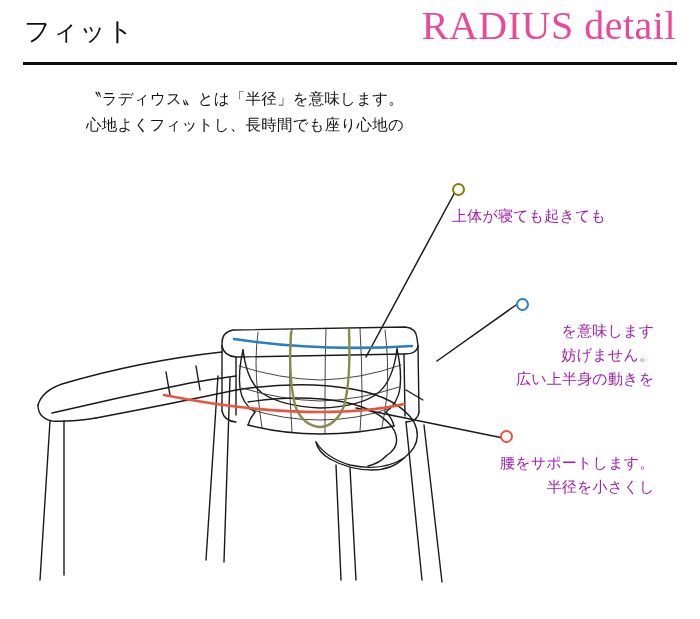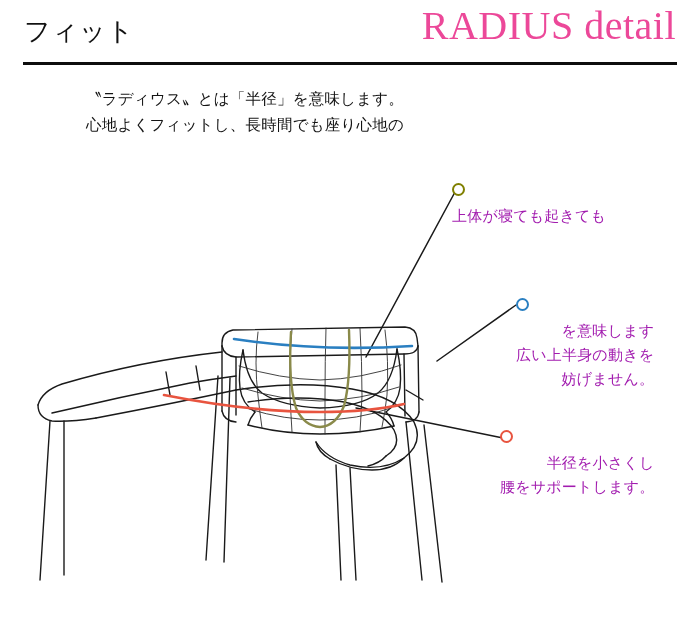--- a/index.html
+++ b/index.html
@@ -213,26 +213,26 @@
     <span class="marker" style="border-color: rgb(128, 128, 0);"></span>
     <span class="cbody">
       <span class="cline">上体が寝ても起きても</span>
     </span>
   </div>
 
   <div class="callout" id="callout-wide">
     <span class="marker" style="border-color: rgb(42, 127, 193);"></span>
     <span class="cbody">
       <span class="cline">を意味します</span>
+      <span class="cline">妨げません。</span>
       <span class="cline">広い上半身の動きを</span>
-      <span class="cline">妨げません。</span>
     </span>
   </div>
 
   <div class="callout" id="callout-narrow">
     <span class="marker" style="border-color: rgb(232, 84, 63);"></span>
     <span class="cbody">
+      <span class="cline">腰をサポートします。</span>
       <span class="cline">半径を小さくし</span>
-      <span class="cline">腰をサポートします。</span>
     </span>
   </div>
 
 </div>
 
 </body></html>

